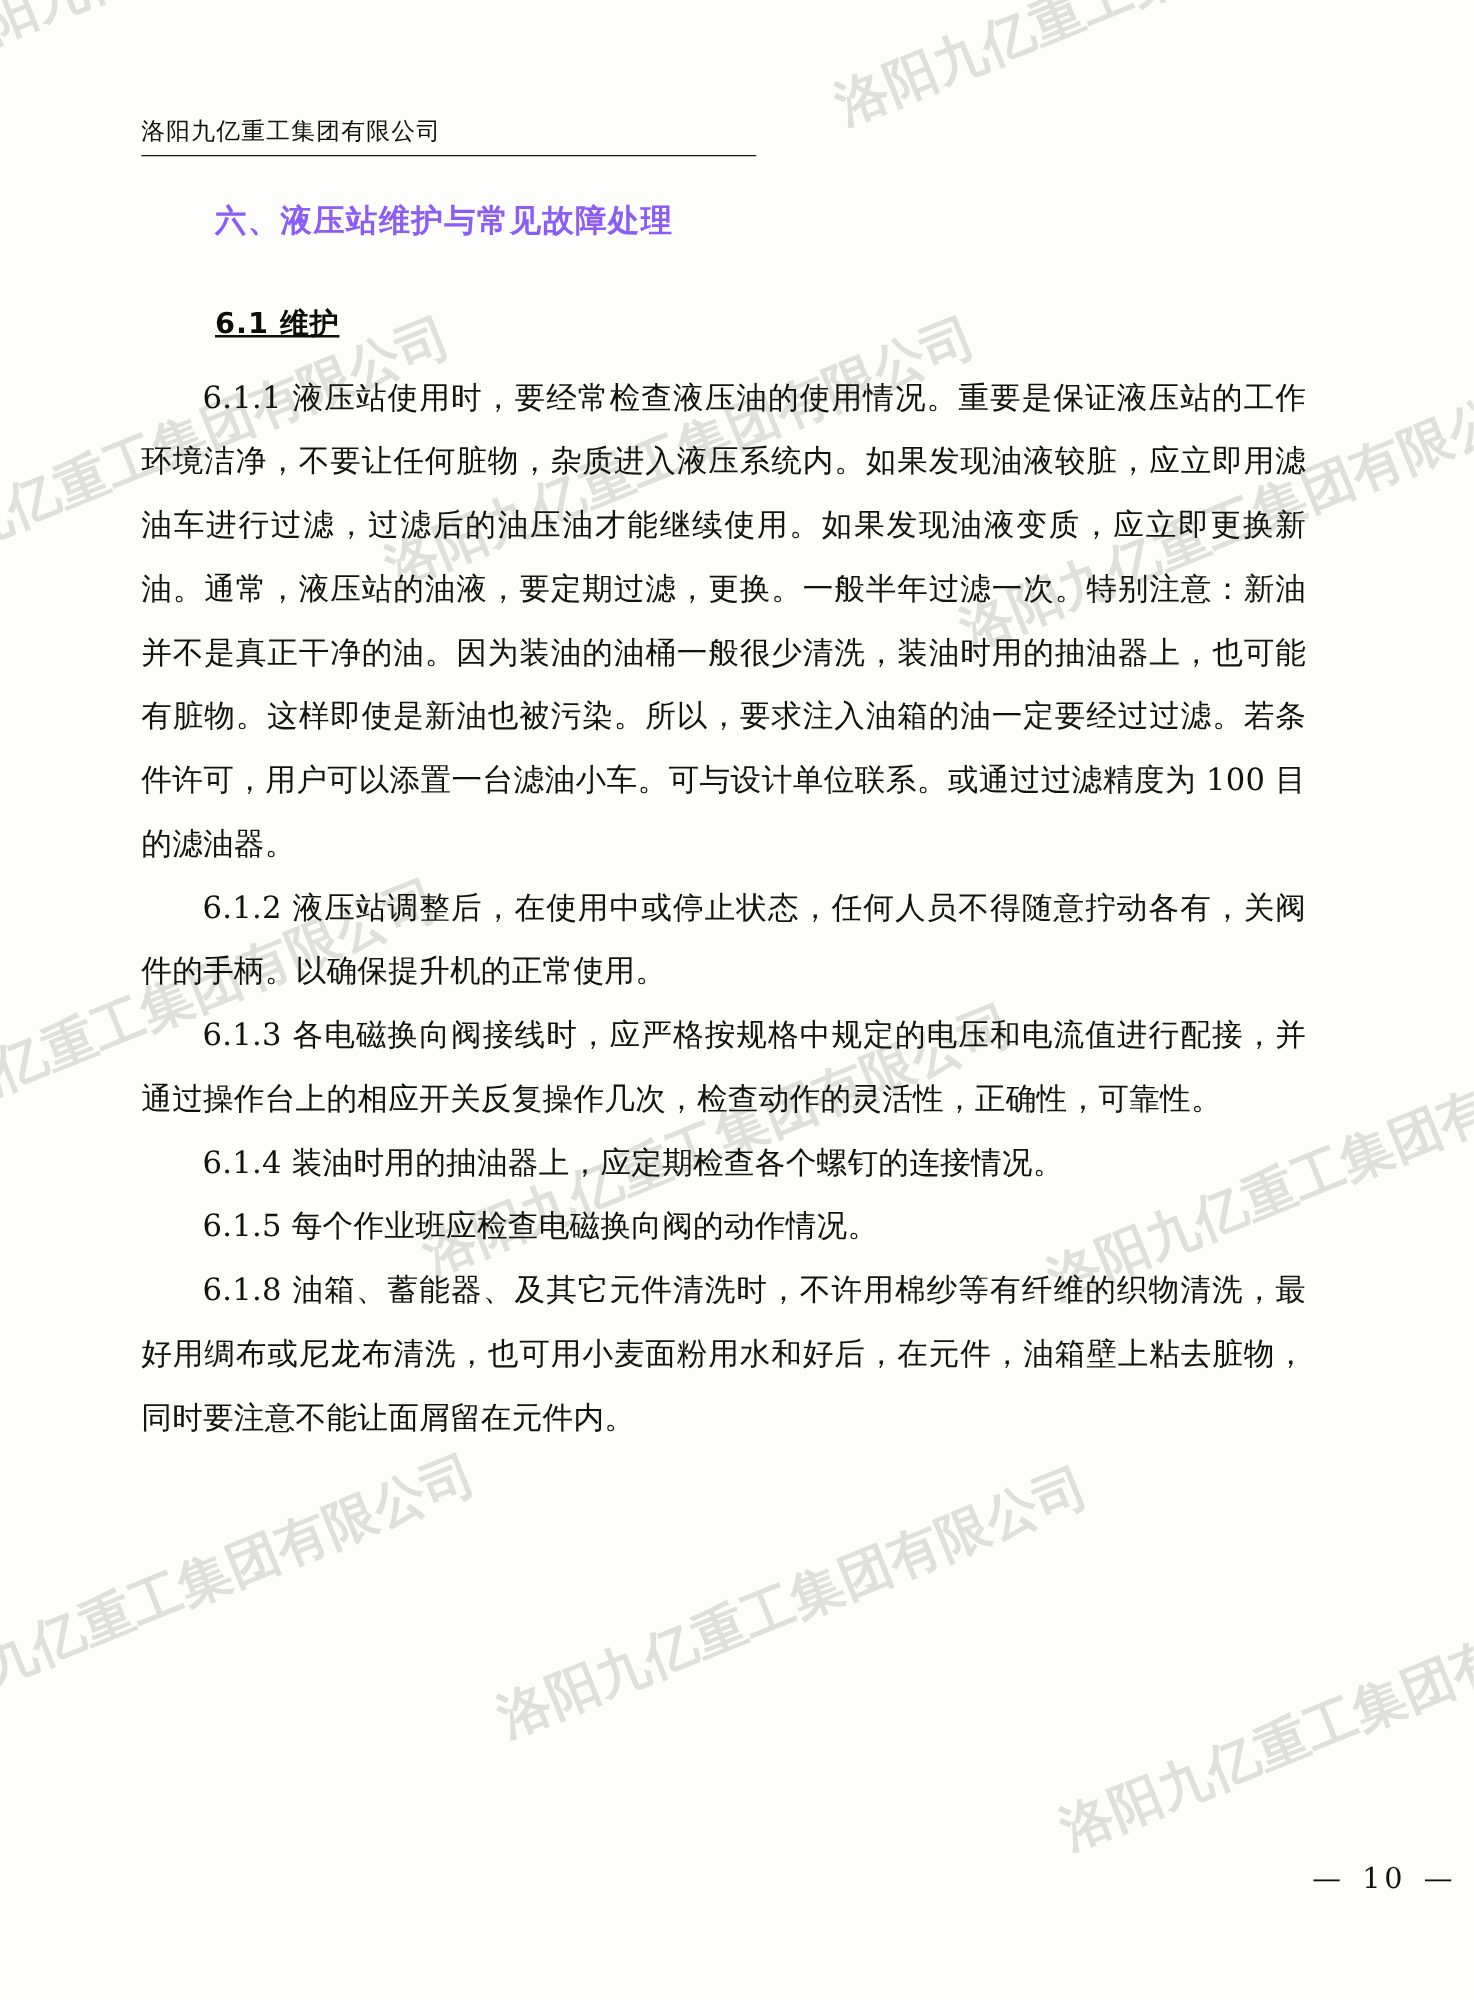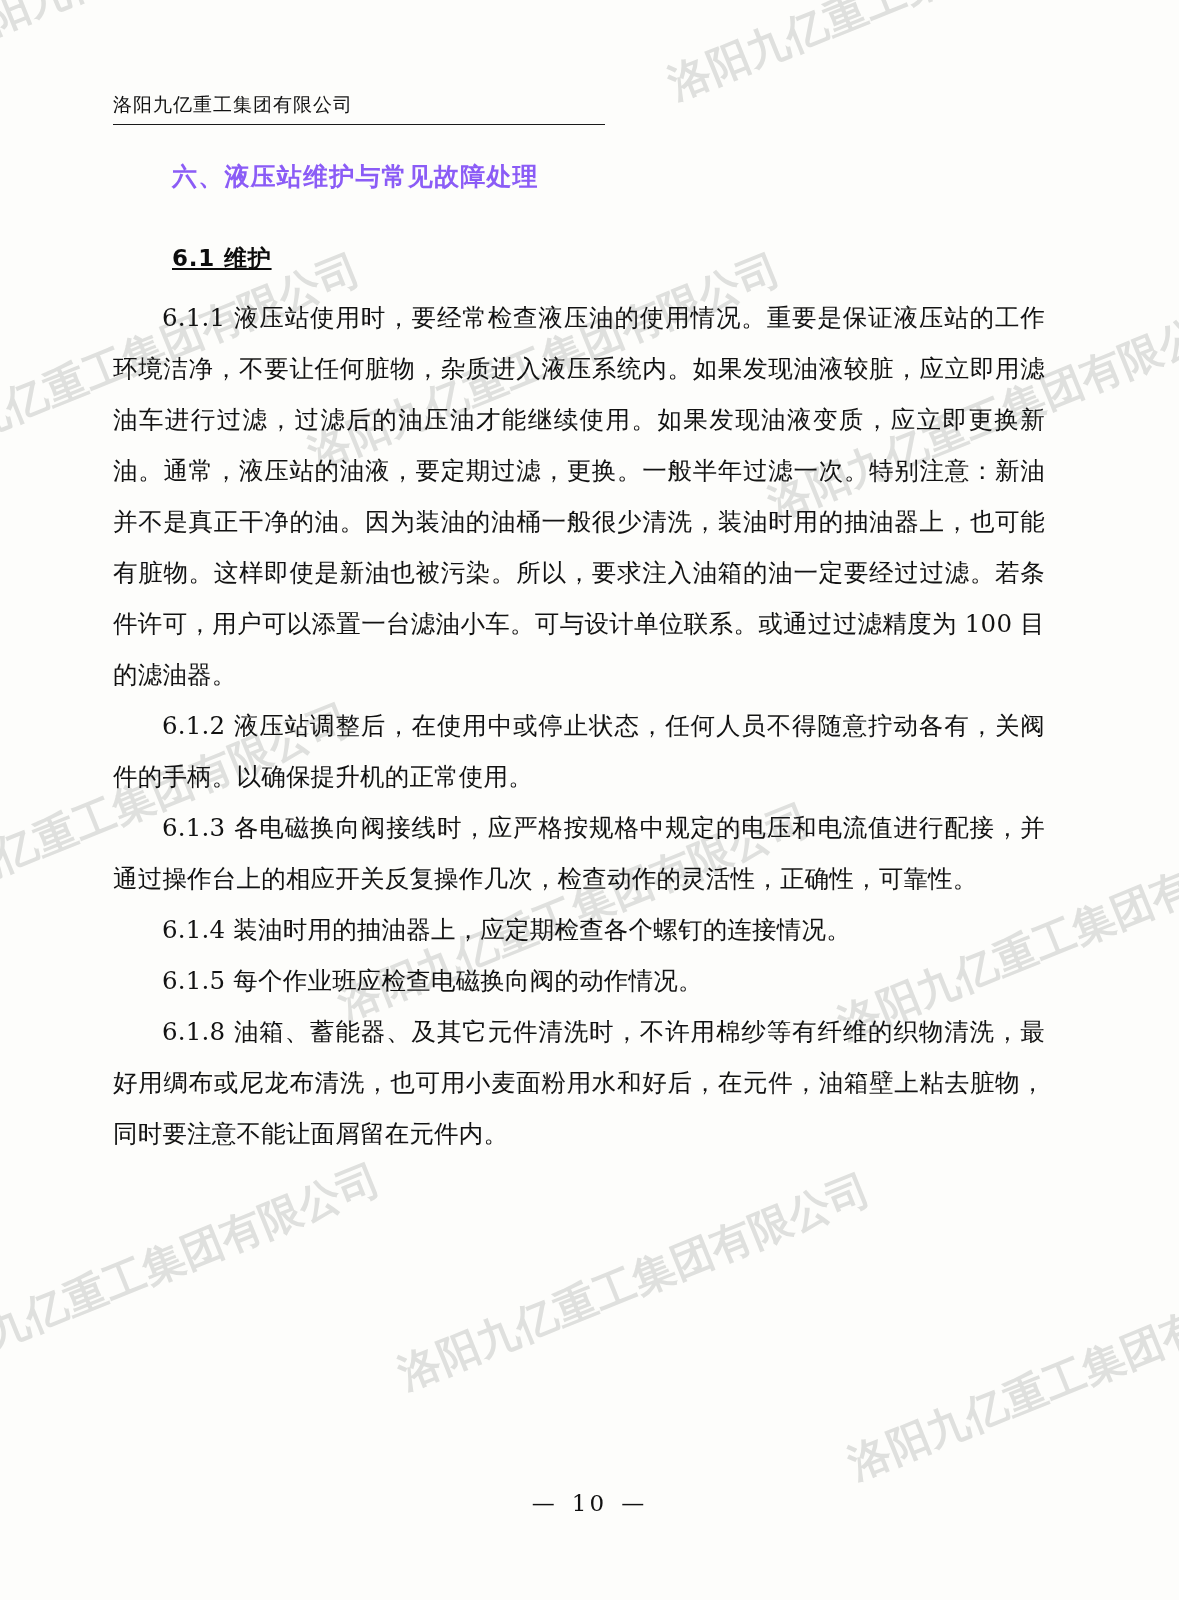--- a/index.html
+++ b/index.html
@@ -97,21 +97,21 @@
     margin: 0 0 0 0;
     color: #121212;
     letter-spacing: 0.2px;
   }
 
   .footer {
     position: absolute;
     left: 0;
     top: 1490px;
     width: 1179px;
-    text-align: center;
+    text-align: right;
   }
   .page-number {
     display: inline-block;
     font-family: "DejaVu Serif", serif;
     font-size: 23px;
     color: #111;
     letter-spacing: 3px;
   }
   .page-number .dash {
     display: inline-block;

